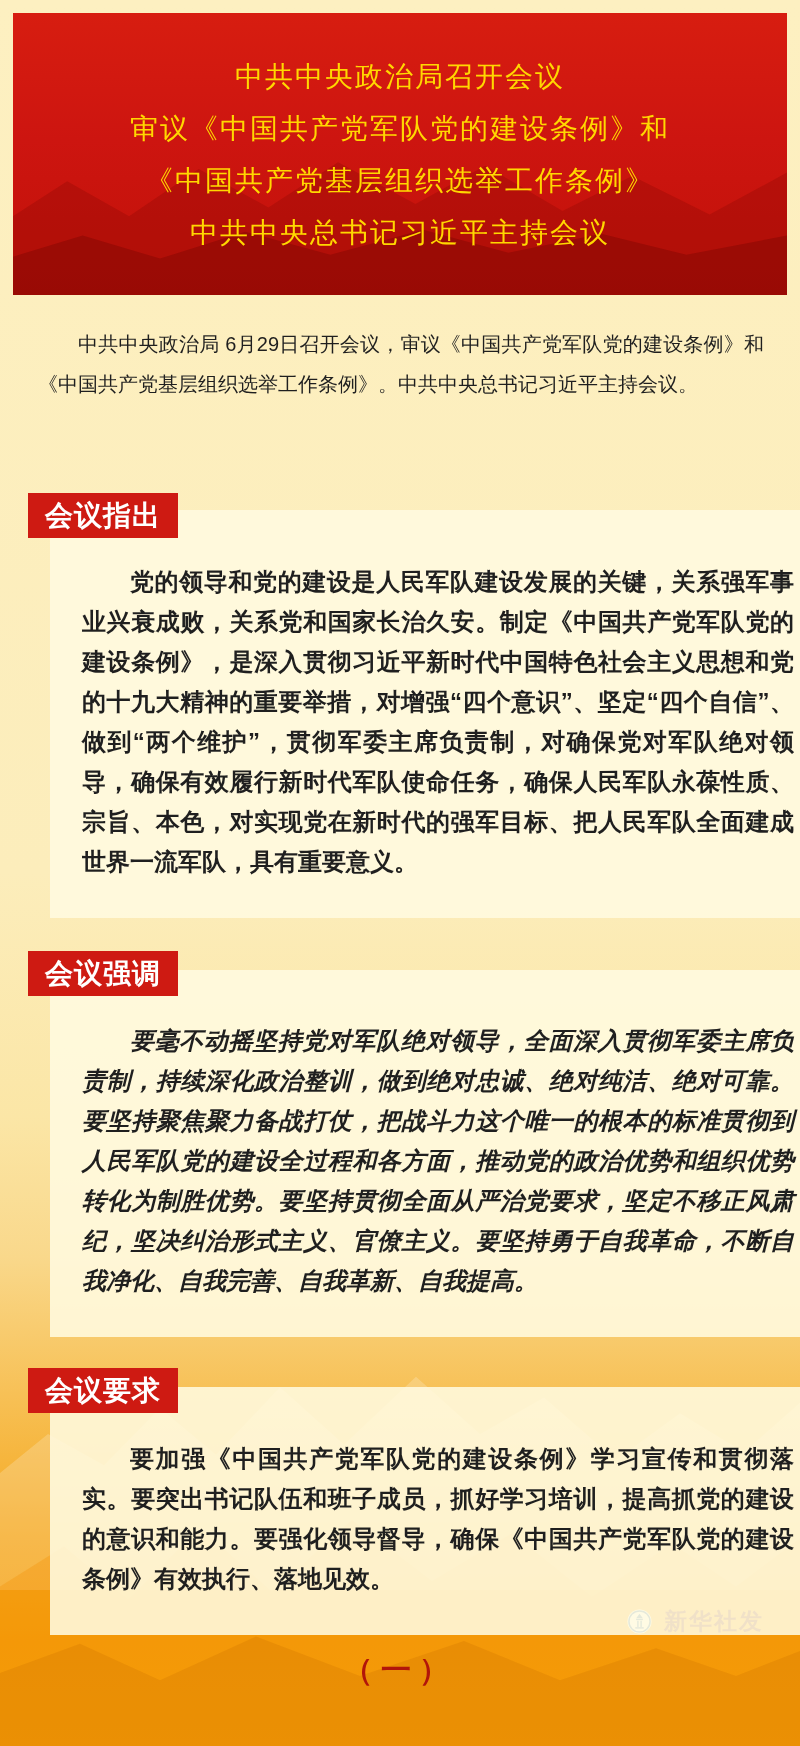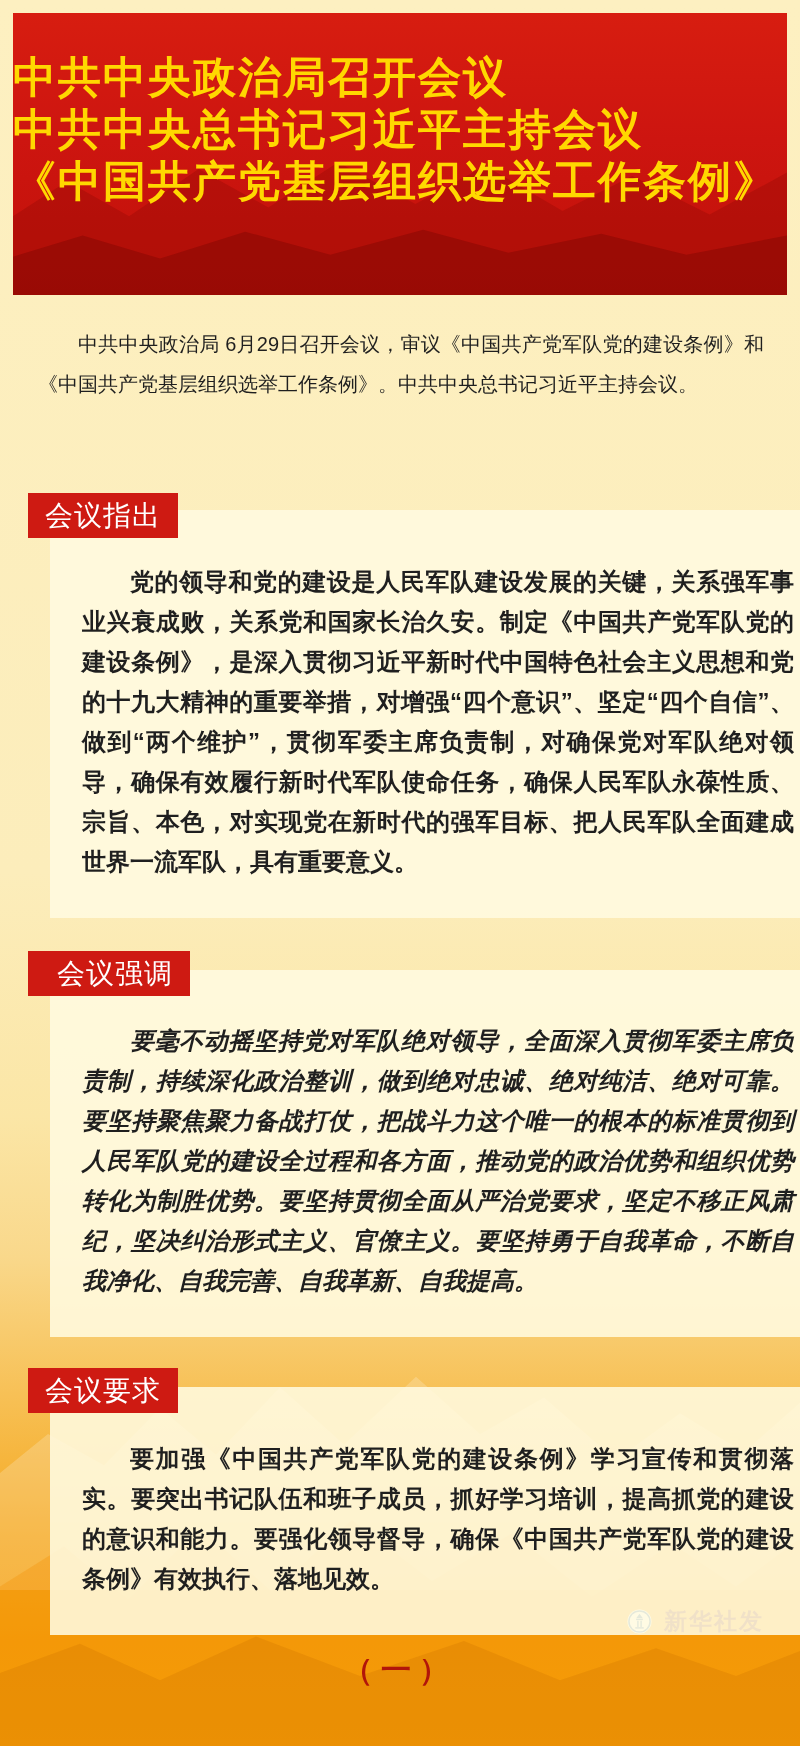--- a/index.html
+++ b/index.html
@@ -40,50 +40,50 @@
     background:rgba(150,10,4,0.38);
     clip-path:polygon(0 55%,7% 35%,15% 55%,24% 28%,33% 50%,42% 24%,52% 48%,61% 26%,71% 52%,80% 32%,90% 54%,100% 30%,100% 100%,0 100%);
   }
   .banner-ridge2{
     position:absolute;left:0;bottom:0;width:100%;height:34%;
     background:rgba(120,6,2,0.40);
     clip-path:polygon(0 60%,9% 38%,19% 62%,30% 34%,41% 58%,53% 32%,64% 56%,76% 36%,87% 58%,100% 38%,100% 100%,0 100%);
   }
   .title{
     position:absolute;left:0;top:38px;width:100%;
-    text-align:left;color:#ffd800;font-weight:bold;
-    font-size:43px;line-height:52px;letter-spacing:2px;
+    text-align:center;color:#ffd800;font-weight:normal;
+    font-size:28px;line-height:52px;letter-spacing:2px;
   }
   .title div{white-space:nowrap;}
 
   
   .intro{
     position:absolute;left:38px;top:324px;width:726px;
     font-size:20px;line-height:40px;color:#1f1f1f;font-weight:400;
     text-indent:2em;text-align:justify;
   }
 
   
   .sec-label{
     position:absolute;left:28px;width:150px;height:45px;
-    background:#ce1a12;color:#ffffff;font-weight:normal;font-size:28px;
+    background:#ce1a12;color:#ffffff;font-weight:bold;font-size:28px;
     display:flex;align-items:center;justify-content:center;
     letter-spacing:1px;z-index:2;
   }
   .sec-box{
     position:absolute;left:50px;width:774px;box-sizing:border-box;
     background:rgba(255,250,224,0.88);
     padding:52px 30px 36px 32px;z-index:1;
   }
   .sec-box p{
     margin:0;font-size:24px;line-height:40px;color:#1f1f1f;
     font-weight:600;text-indent:2em;text-align:justify;
   }
   #label-1{top:493px;}  #box-1{top:510px;}
-  #label-2{top:951px;padding-left:12px;}  #box-2{top:970px;padding-top:51px;font-style:italic;}
+  #label-2{top:951px;}  #box-2{top:970px;padding-top:51px;font-style:italic;}
   #label-3{top:1368px;} #box-3{top:1387px;}
 
   
   .page-marker{
     position:absolute;left:0;top:1650px;width:100%;
     text-align:center;color:#b2150a;font-size:30px;font-weight:600;
     letter-spacing:8px;
   }
   .credit{
     position:absolute;right:36px;top:1606px;
@@ -101,22 +101,23 @@
 
   <div class="ridge ridge-light"></div>
   <div class="ridge ridge-mid"></div>
   <div class="ridge ridge-dark"></div>
 
   <div class="banner">
     <div class="banner-ridge1"></div>
     <div class="banner-ridge2"></div>
     <div class="title">
       <div>中共中央政治局召开会议</div>
+      <div>审议《中国共产党军队党的建设条例》和</div>
+      <div>《中国共产党基层组织选举工作条例》</div>
       <div>中共中央总书记习近平主持会议</div>
-      <div>《中国共产党基层组织选举工作条例》</div>
     </div>
   </div>
 
   <div class="intro">中共中央政治局 6月29日召开会议，审议《中国共产党军队党的建设条例》和《中国共产党基层组织选举工作条例》。中共中央总书记习近平主持会议。</div>
 
   <div class="sec-label" id="label-1">会议指出</div>
   <div class="sec-box" id="box-1">
     <p>党的领导和党的建设是人民军队建设发展的关键，关系强军事业兴衰成败，关系党和国家长治久安。制定《中国共产党军队党的建设条例》，是深入贯彻习近平新时代中国特色社会主义思想和党的十九大精神的重要举措，对增强“四个意识”、坚定“四个自信”、做到“两个维护”，贯彻军委主席负责制，对确保党对军队绝对领导，确保有效履行新时代军队使命任务，确保人民军队永葆性质、宗旨、本色，对实现党在新时代的强军目标、把人民军队全面建成世界一流军队，具有重要意义。</p>
   </div>
 

